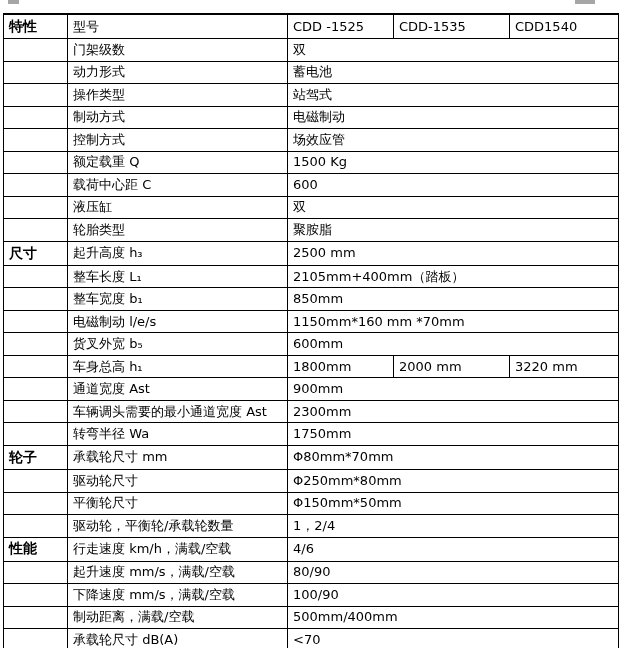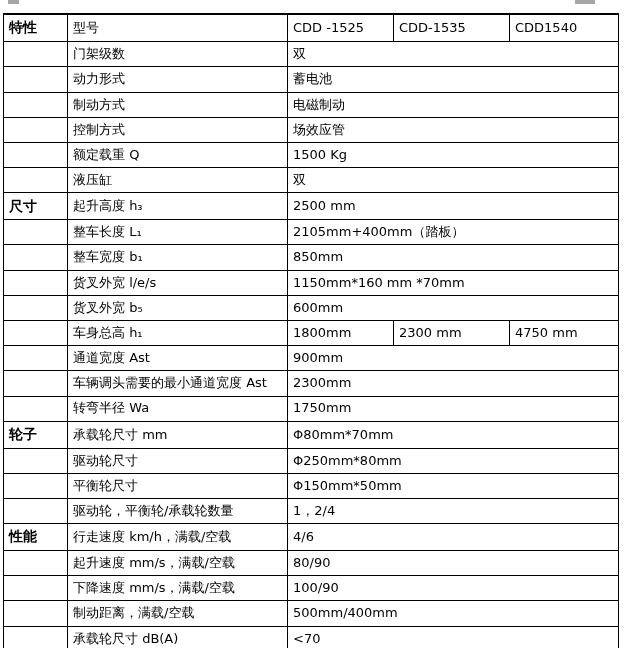--- a/index.html
+++ b/index.html
@@ -57,69 +57,84 @@
         <td class="lbl">门架级数</td>
         <td class="val" colspan="3">双</td>
       </tr>
       <tr>
         <td class="sec"></td>
         <td class="lbl">动力形式</td>
         <td class="val" colspan="3">蓄电池</td>
       </tr>
       <tr>
         <td class="sec"></td>
+        <td class="lbl">操作类型</td>
+        <td class="val" colspan="3">站驾式</td>
+      </tr>
+      <tr>
+        <td class="sec"></td>
         <td class="lbl">制动方式</td>
         <td class="val" colspan="3">电磁制动</td>
       </tr>
       <tr>
         <td class="sec"></td>
         <td class="lbl">控制方式</td>
         <td class="val" colspan="3">场效应管</td>
       </tr>
       <tr>
         <td class="sec"></td>
         <td class="lbl">额定载重 Q</td>
         <td class="val" colspan="3">1500 Kg</td>
       </tr>
       <tr>
         <td class="sec"></td>
+        <td class="lbl">载荷中心距 C</td>
+        <td class="val" colspan="3">600</td>
+      </tr>
+      <tr>
+        <td class="sec"></td>
         <td class="lbl">液压缸</td>
         <td class="val" colspan="3">双</td>
+      </tr>
+      <tr>
+        <td class="sec"></td>
+        <td class="lbl">轮胎类型</td>
+        <td class="val" colspan="3">聚胺脂</td>
       </tr>
       <tr>
         <td class="sec">尺寸</td>
         <td class="lbl">起升高度 h₃</td>
         <td class="val" colspan="3">2500 mm</td>
       </tr>
       <tr>
         <td class="sec"></td>
         <td class="lbl">整车长度 L₁</td>
         <td class="val" colspan="3">2105mm+400mm（踏板）</td>
       </tr>
       <tr>
         <td class="sec"></td>
         <td class="lbl">整车宽度 b₁</td>
         <td class="val" colspan="3">850mm</td>
       </tr>
       <tr>
         <td class="sec"></td>
-        <td class="lbl">货叉外宽 l/e/s</td>
+        <td class="lbl">电磁制动 l/e/s</td>
         <td class="val" colspan="3">1150mm*160 mm *70mm</td>
       </tr>
       <tr>
         <td class="sec"></td>
         <td class="lbl">货叉外宽 b₅</td>
         <td class="val" colspan="3">600mm</td>
       </tr>
       <tr>
         <td class="sec"></td>
         <td class="lbl">车身总高 h₁</td>
         <td class="val">1800mm</td>
-        <td class="val">2300 mm</td>
-        <td class="val">4750 mm</td>
+        <td class="val">2000 mm</td>
+        <td class="val">3220 mm</td>
       </tr>
       <tr>
         <td class="sec"></td>
         <td class="lbl">通道宽度 Ast</td>
         <td class="val" colspan="3">900mm</td>
       </tr>
       <tr>
         <td class="sec"></td>
         <td class="lbl">车辆调头需要的最小通道宽度 Ast</td>
         <td class="val" colspan="3">2300mm</td>

